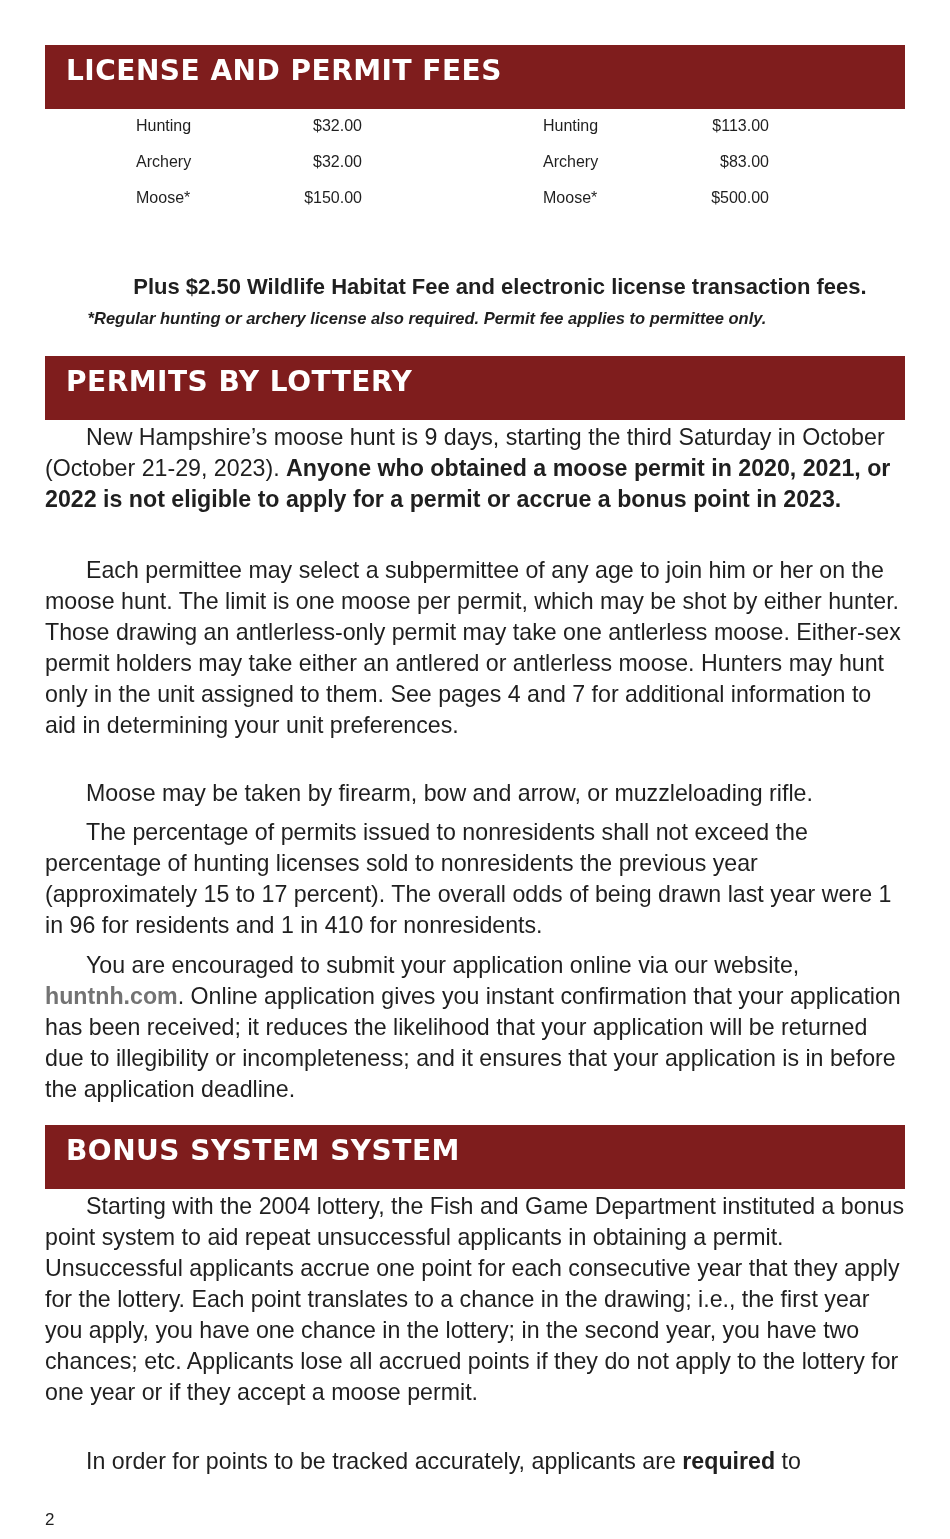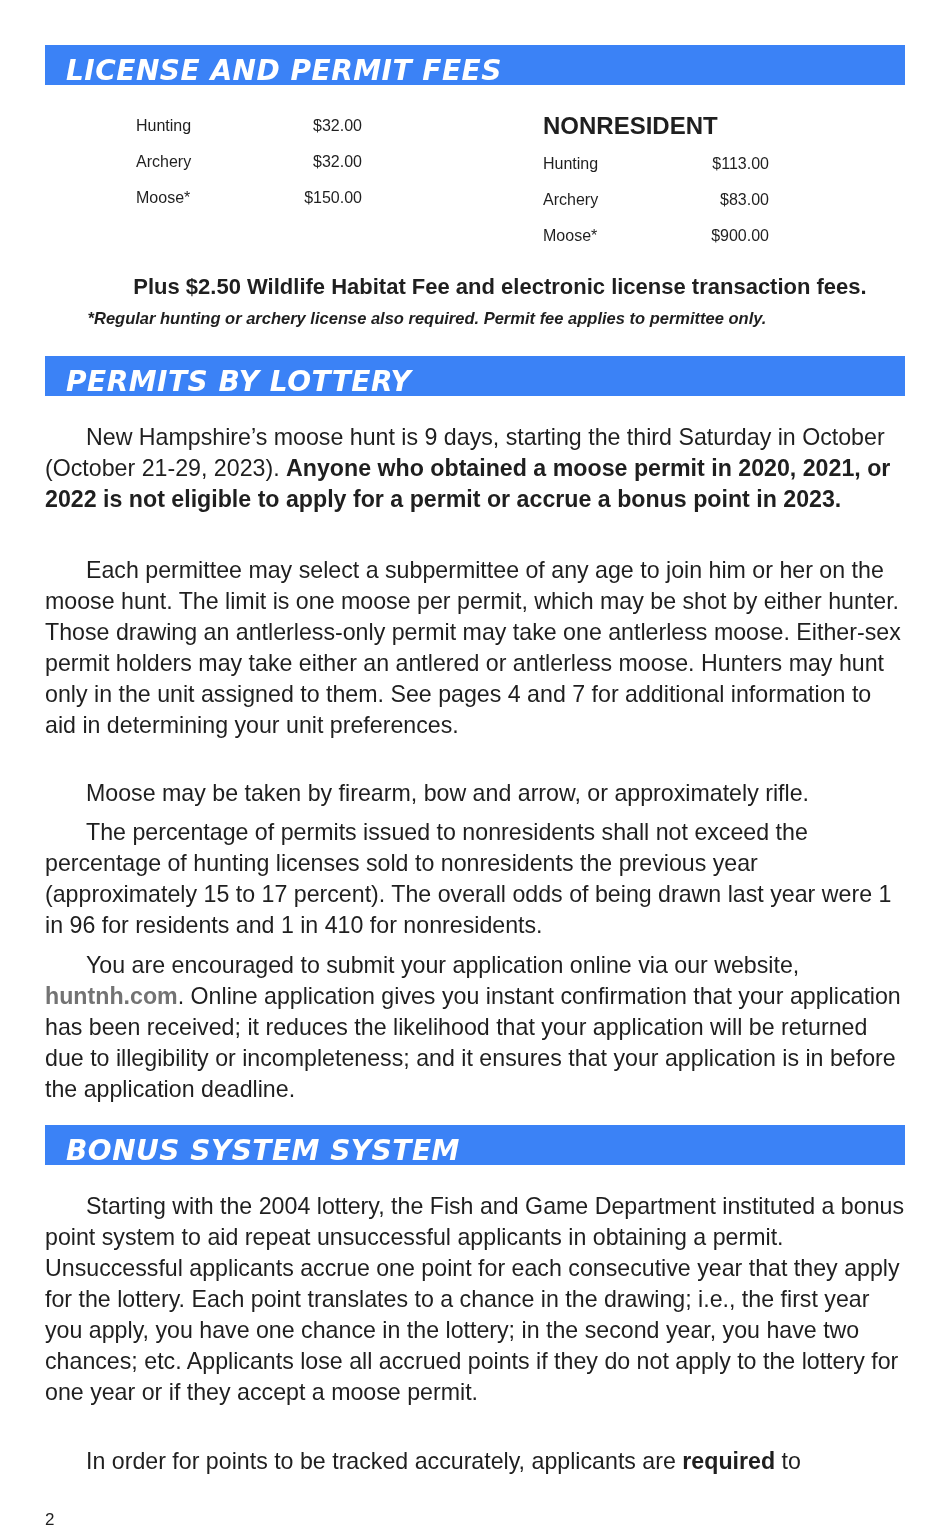--- a/index.html
+++ b/index.html
@@ -1,22 +1,22 @@
 <!DOCTYPE html>
 <html><head>
 <meta charset="utf-8">
 <style>
   html, body { margin: 0; padding: 0; background: #ffffff; }
   body {
     width: 950px; height: 1539px; position: relative; overflow: hidden;
     font-family: "Liberation Sans", sans-serif; color: #1f1f1f;
   }
   .section-bar {
-    position: absolute; left: 45px; width: 860px; height: 40px;
-    background: #3b82f6; color: #ffffff; font-style: italic;
+    position: absolute; left: 45px; width: 860px; height: 64px;
+    background: #7f1d1d; color: #ffffff;
   }
   .section-bar h2 {
     margin: 0; font-family: "DejaVu Sans", sans-serif; font-weight: bold;
     font-size: 28px; letter-spacing: 0.5px; line-height: 52px; padding-left: 21px;
   }
   .fees { position: absolute; top: 108px; left: 0; width: 950px; }
   .fee-col { position: absolute; top: 0; }
   .fee-col.res { left: 136px; width: 226px; }
   .fee-col.nonres { left: 543px; width: 226px; }
   .fee-head { font-weight: bold; font-size: 24px; height: 38px; line-height: 36px; }
@@ -47,48 +47,47 @@
     <div class="fee-row">
       <span>Archery</span>
       <span>$32.00</span>
     </div>
     <div class="fee-row">
       <span>Moose*</span>
       <span>$150.00</span>
     </div>
   </div>
   <div class="fee-col nonres">
-    <div class="fee-head">NONRESIDENT</div>
     <div class="fee-row">
       <span>Hunting</span>
       <span>$113.00</span>
     </div>
     <div class="fee-row">
       <span>Archery</span>
       <span>$83.00</span>
     </div>
     <div class="fee-row">
       <span>Moose*</span>
-      <span>$900.00</span>
+      <span>$500.00</span>
     </div>
   </div>
 </div>
 
 <div class="note-main">Plus $2.50 Wildlife Habitat Fee and electronic license transaction fees.</div>
 <div class="note-sub">*Regular hunting or archery license also required. Permit fee applies to permittee only.</div>
 
 <div class="section-bar" style="top:356px">
   <h2>PERMITS BY LOTTERY</h2>
 </div>
 
 <p class="para" style="top:422px"><span>New Hampshire’s moose hunt is 9 days, starting the third Saturday in October (October 21-29, 2023). </span><b>Anyone who obtained a moose permit in 2020, 2021, or 2022 is not eligible to apply for a permit or accrue a bonus point in 2023.</b></p>
 
 <p class="para" style="top:555px">Each permittee may select a subpermittee of any age to join him or her on the moose hunt. The limit is one moose per permit, which may be shot by either hunter. Those drawing an antlerless-only permit may take one antlerless moose. Either-sex permit holders may take either an antlered or antlerless moose. Hunters may hunt only in the unit assigned to them. See pages 4 and 7 for additional information to aid in determining your unit preferences.</p>
 
-<p class="para" style="top:778px">Moose may be taken by firearm, bow and arrow, or approximately rifle.</p>
+<p class="para" style="top:778px">Moose may be taken by firearm, bow and arrow, or muzzleloading rifle.</p>
 
 <p class="para" style="top:817px">The percentage of permits issued to nonresidents shall not exceed the percentage of hunting licenses sold to nonresidents the previous year (approximately 15 to 17 percent). The overall odds of being drawn last year were 1 in 96 for residents and 1 in 410 for nonresidents.</p>
 
 <p class="para" style="top:950px"><span>You are encouraged to submit your application online via our website, </span><a class="link">huntnh.com</a><span>. Online application gives you instant confirmation that your application has been received; it reduces the likelihood that your application will be returned due to illegibility or incompleteness; and it ensures that your application is in before the application deadline.</span></p>
 
 <div class="section-bar" style="top:1125px">
   <h2>BONUS SYSTEM SYSTEM</h2>
 </div>
 
 <p class="para" style="top:1191px">Starting with the 2004 lottery, the Fish and Game Department instituted a bonus point system to aid repeat unsuccessful applicants in obtaining a permit. Unsuccessful applicants accrue one point for each consecutive year that they apply for the lottery. Each point translates to a chance in the drawing; i.e., the first year you apply, you have one chance in the lottery; in the second year, you have two chances; etc. Applicants lose all accrued points if they do not apply to the lottery for one year or if they accept a moose permit.</p>

